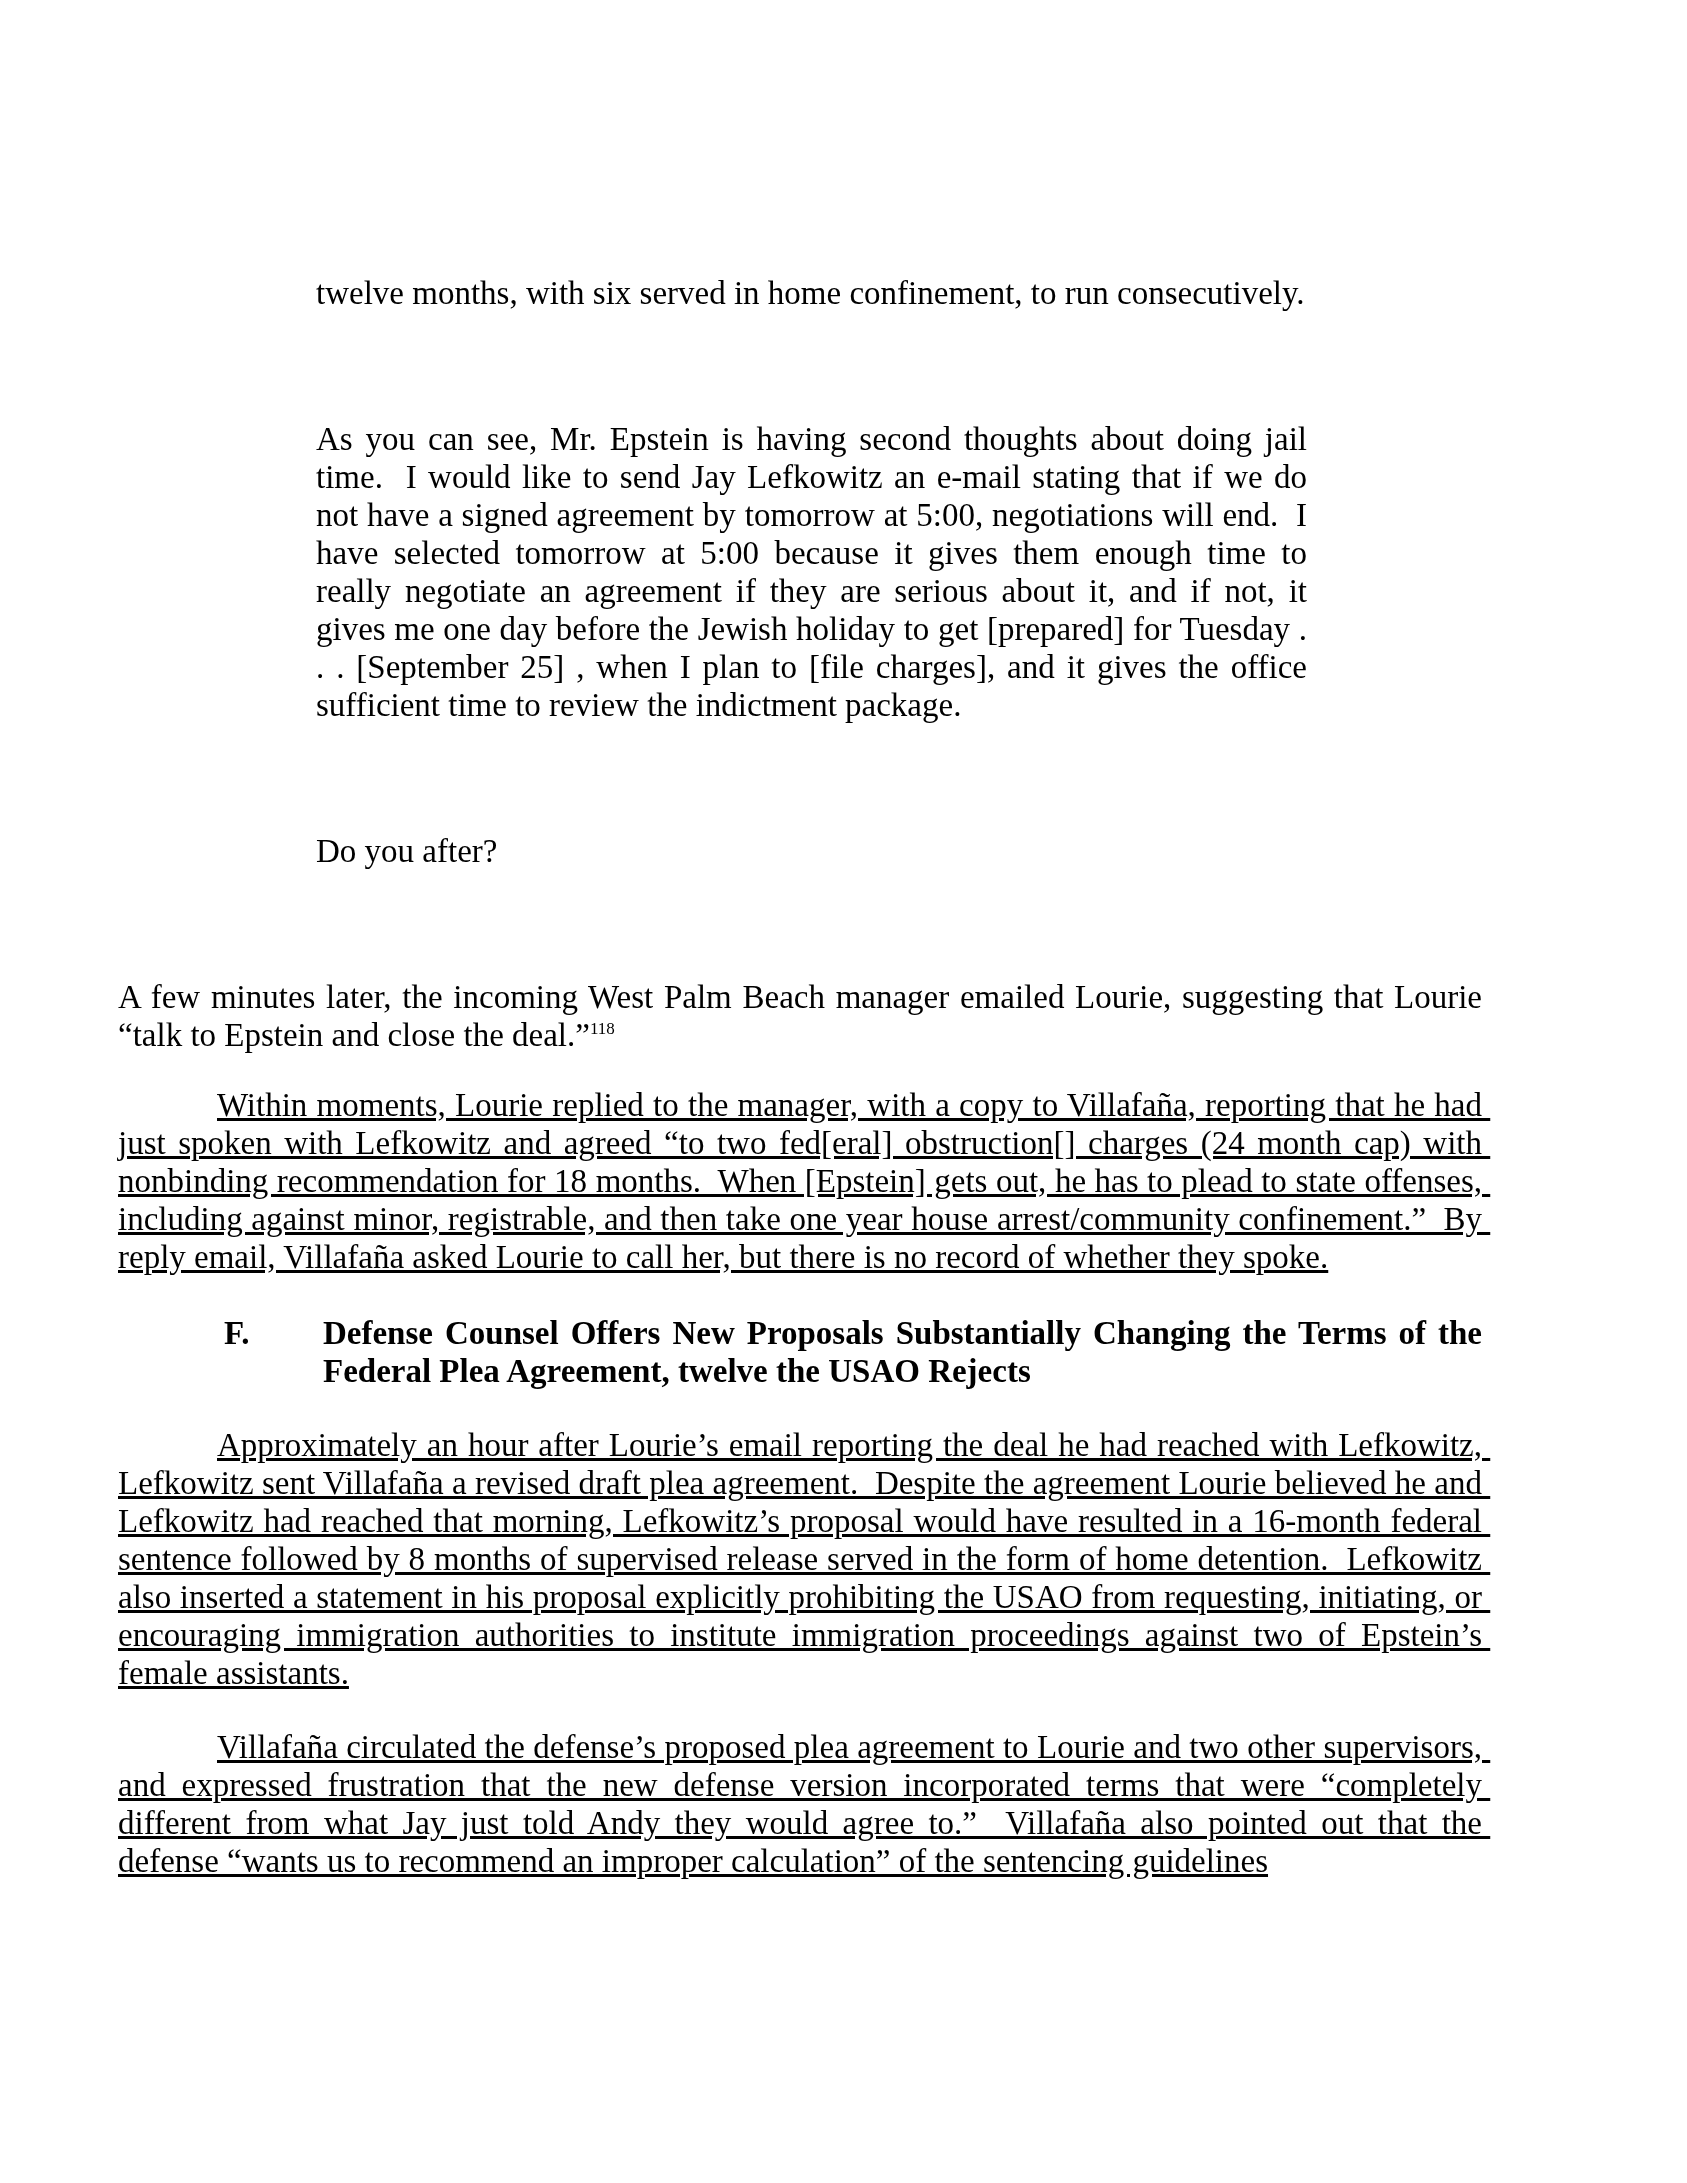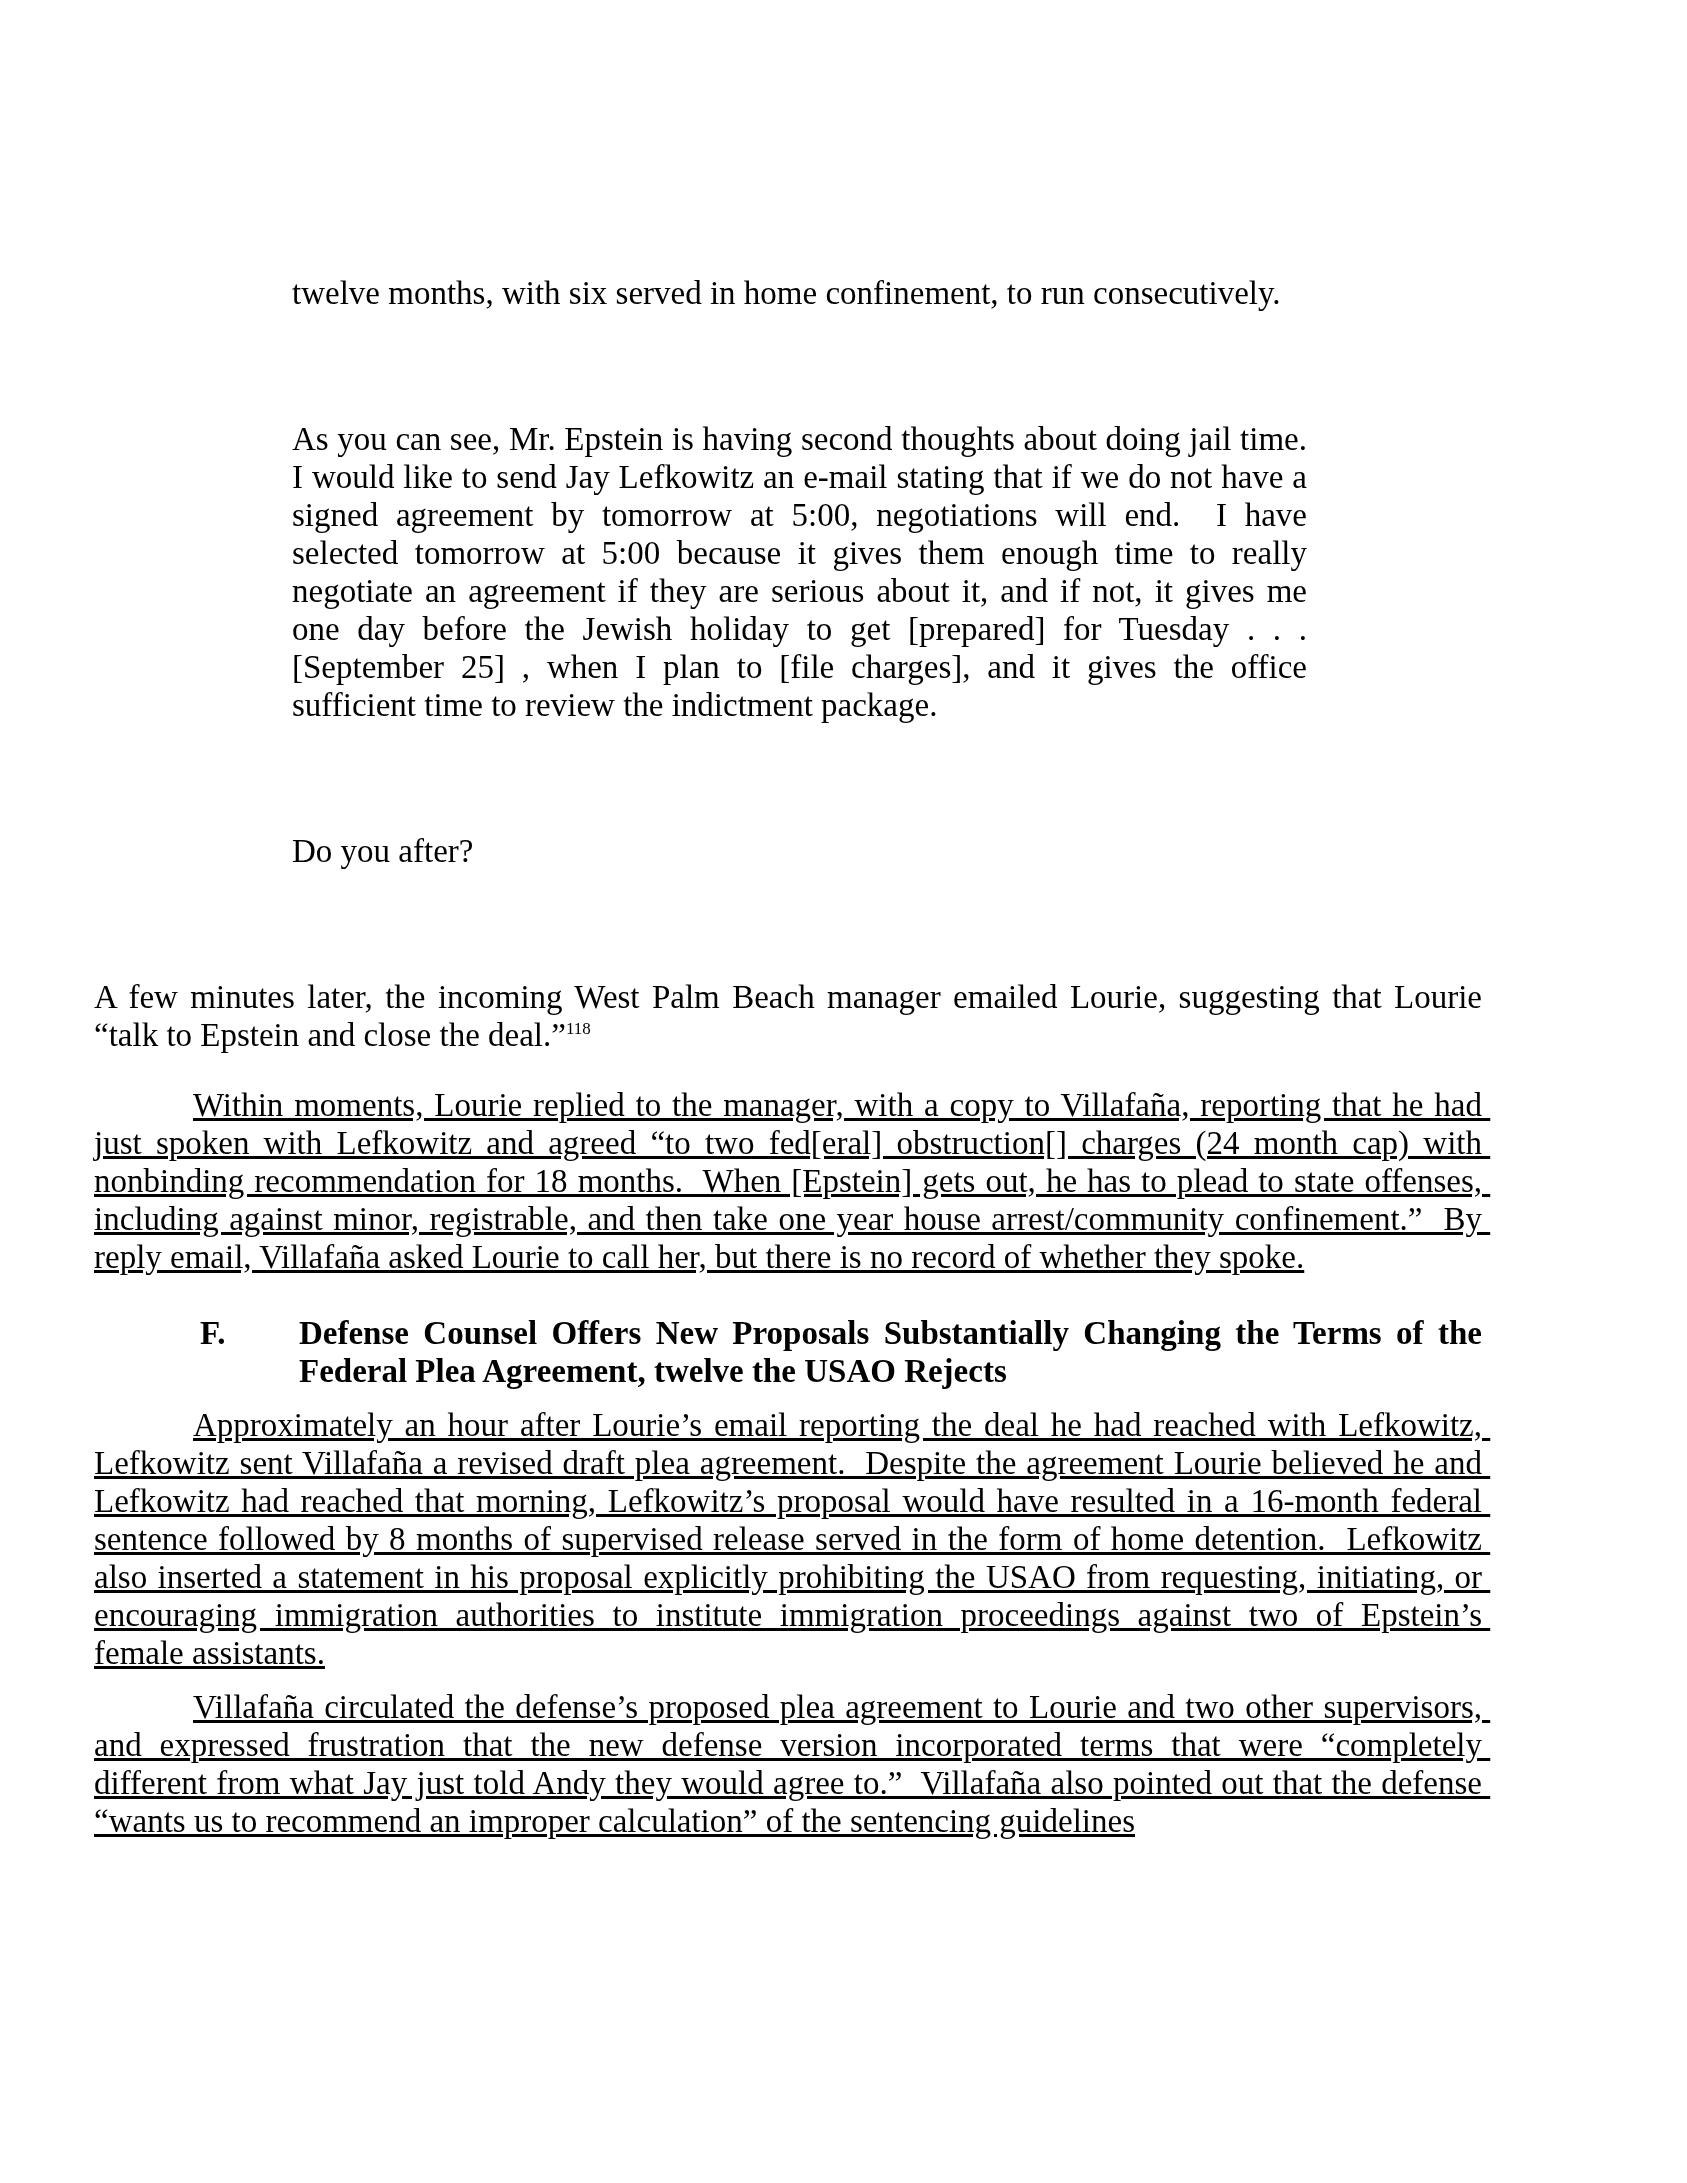--- a/index.html
+++ b/index.html
@@ -11,21 +11,21 @@
     position: relative;
     width: 1687px;
     height: 2183px;
     margin: 0 auto;
     background: #ffffff;
     color: #000000;
     font-family: "Liberation Serif", "DejaVu Serif", serif;
     font-size: 33px;
     line-height: 38px;
     box-sizing: border-box;
-    padding: 198px 205px 0 94px;
+    padding: 198px 205px 0 118px;
     overflow: hidden;
   }
   .txt {
     text-align: justify;
     white-space: pre-wrap;
   }
   .quote {
     margin-left: 198px;
     margin-right: 175px;
   }
@@ -36,21 +36,21 @@
     margin-top: 32px;
   }
   p.bp {
     margin: 32px 0 0 0;
   }
   p.bp.indent {
     text-indent: 99px;
     text-decoration: underline;
   }
   p.bp.sp {
-    margin-top: 16px;
+    margin-top: 36px;
   }
   sup.ref {
     font-size: 17px;
     line-height: 0;
     vertical-align: super;
   }
   .heading {
     position: relative;
     margin: 38px 0 0 0;
     padding-left: 205px;

